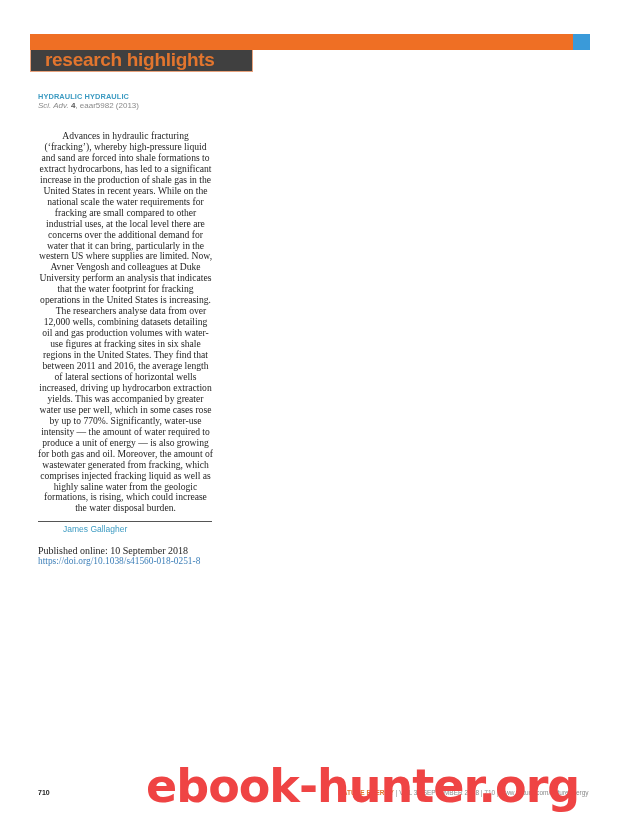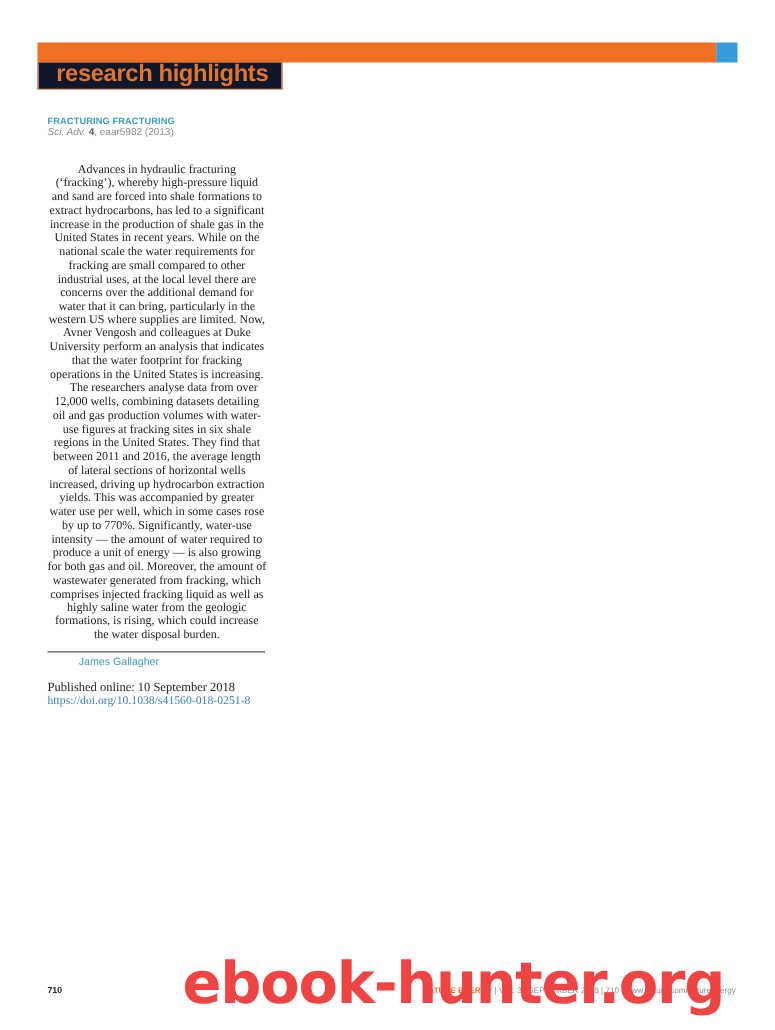--- a/index.html
+++ b/index.html
@@ -27,26 +27,26 @@
       left: 573px;
       top: 34px;
       width: 17px;
       height: 16px;
       background: #3a9ad9;
     }
     .section-tab {
       position: absolute;
       left: 30px;
       top: 50px;
-      width: 196px;
+      width: 223px;
       height: 22px;
       border: 1px solid #e8a27c;
       border-top: none;
       box-sizing: border-box;
-      background: #0f172a;
+      background: #404040;
     }
     .section-title {
       position: absolute;
       left: 14px;
       top: -1px;
       font-family: "Liberation Sans", sans-serif;
       font-weight: bold;
       font-size: 19px;
       letter-spacing: -0.3px;
       color: #e2752e;
@@ -159,21 +159,21 @@
 <body>
 
 <div class="top-bar"></div>
 <div class="top-bar-accent"></div>
 
 <div class="section-tab">
   <span class="section-title">research highlights</span>
 </div>
 
 <div class="article">
-  <div class="kicker">FRACTURING FRACTURING</div>
+  <div class="kicker">HYDRAULIC HYDRAULIC</div>
   <div class="citation">
     <span class="journal">Sci. Adv.</span>
     <span class="vol">4</span><span>, eaar5982 (2013)</span>
   </div>
 
   <div class="body-text">
     <p>Advances in hydraulic fracturing (‘fracking’), whereby high-pressure liquid and sand are forced into shale formations to extract hydrocarbons, has led to a significant increase in the production of shale gas in the United States in recent years. While on the national scale the water requirements for fracking are small compared to other industrial uses, at the local level there are concerns over the additional demand for water that it can bring, particularly in the western US where supplies are limited. Now, Avner Vengosh and colleagues at Duke University perform an analysis that indicates that the water footprint for fracking operations in the United States is increasing.</p>
     <p class="indent">The researchers analyse data from over 12,000 wells, combining datasets detailing oil and gas production volumes with water-use figures at fracking sites in six shale regions in the United States. They find that between 2011 and 2016, the average length of lateral sections of horizontal wells increased, driving up hydrocarbon extraction yields. This was accompanied by greater water use per well, which in some cases rose by up to 770%. Significantly, water-use intensity — the amount of water required to produce a unit of energy — is also growing for both gas and oil. Moreover, the amount of wastewater generated from fracking, which comprises injected fracking liquid as well as highly saline water from the geologic formations, is rising, which could increase the water disposal burden.</p>
   </div>
 

